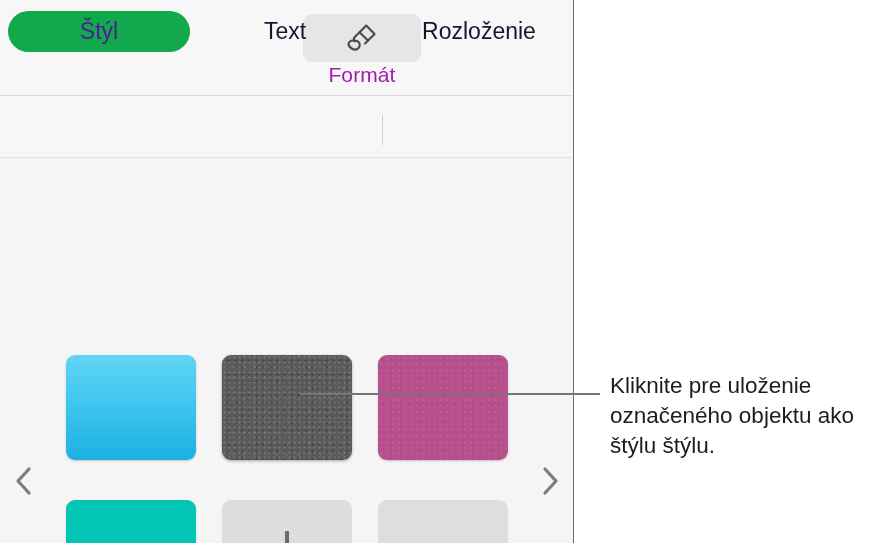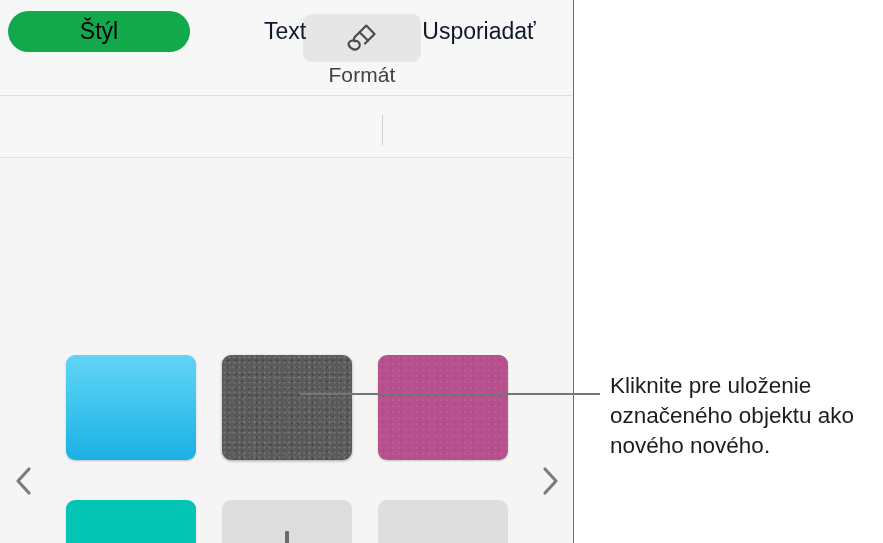--- a/index.html
+++ b/index.html
@@ -65,21 +65,21 @@
     display: flex;
     align-items: center;
     justify-content: center;
     box-sizing: border-box;
   }
   .tool-btn.active .hit {
     background: #e6e6e6;
   }
   .tool-label {
     font-size: 21px;
-    color: #404040;
+    color: #a21caf;
     letter-spacing: 0.1px;
     margin-top: 1px;
     white-space: nowrap;
   }
 
   #btn-format { left: 299px; }
   #btn-arrange { left: 428px; }
   #btn-arrange .hit { width: 118px; }
 
   .icon-svg { display: block; }
@@ -104,21 +104,21 @@
     justify-content: center;
     font-size: 23px;
     color: #0f172a;
     border-radius: 21px;
     box-sizing: border-box;
     white-space: nowrap;
     cursor: default;
   }
   .tab.selected {
     background: #11a94b;
-    color: #000000;
+    color: #4c1d95;
   }
   #tab-style  { left: 8px;   width: 182px; }
   #tab-text   { left: 222px; width: 126px; }
   #tab-layout { left: 383px; width: 192px; }
 
   .tab-divider {
     position: absolute;
     left: 382px;
     top: 115px;
     width: 1px;
@@ -262,21 +262,21 @@
         </div>
         <div class="tool-label">Formát</div>
       </div>
 
     </div>
 
     <div class="tabbar"></div>
     <div class="tab selected" id="tab-style">Štýl</div>
     <div class="tab" id="tab-text">Text</div>
     <div class="tab-divider"></div>
-    <div class="tab" id="tab-layout">Usporiadať</div>
+    <div class="tab" id="tab-layout">Rozloženie</div>
 
     <div class="grid-area">
 
       <div class="arrow" id="arrow-prev">
         <span>
           <svg class="icon-svg" width="26" height="34" viewBox="0 0 26 34">
             <polyline points="18,5 7,17 18,29" fill="none" stroke="#7d7d7d" stroke-width="3.2" stroke-linecap="round" stroke-linejoin="round"></polyline>
           </svg>
         </span>
       </div>
@@ -304,15 +304,15 @@
             </span>
           </div>
           <div class="swatch c2 sw-empty"></div>
         </div>
       </div>
 
     </div>
   </div>
 
   <div class="callout-line"></div>
-  <div class="callout-text">Kliknite pre uloženie označeného objektu ako nového nového.</div>
+  <div class="callout-text">Kliknite pre uloženie označeného objektu ako štýlu štýlu.</div>
 
 </div>
 
 </body></html>

